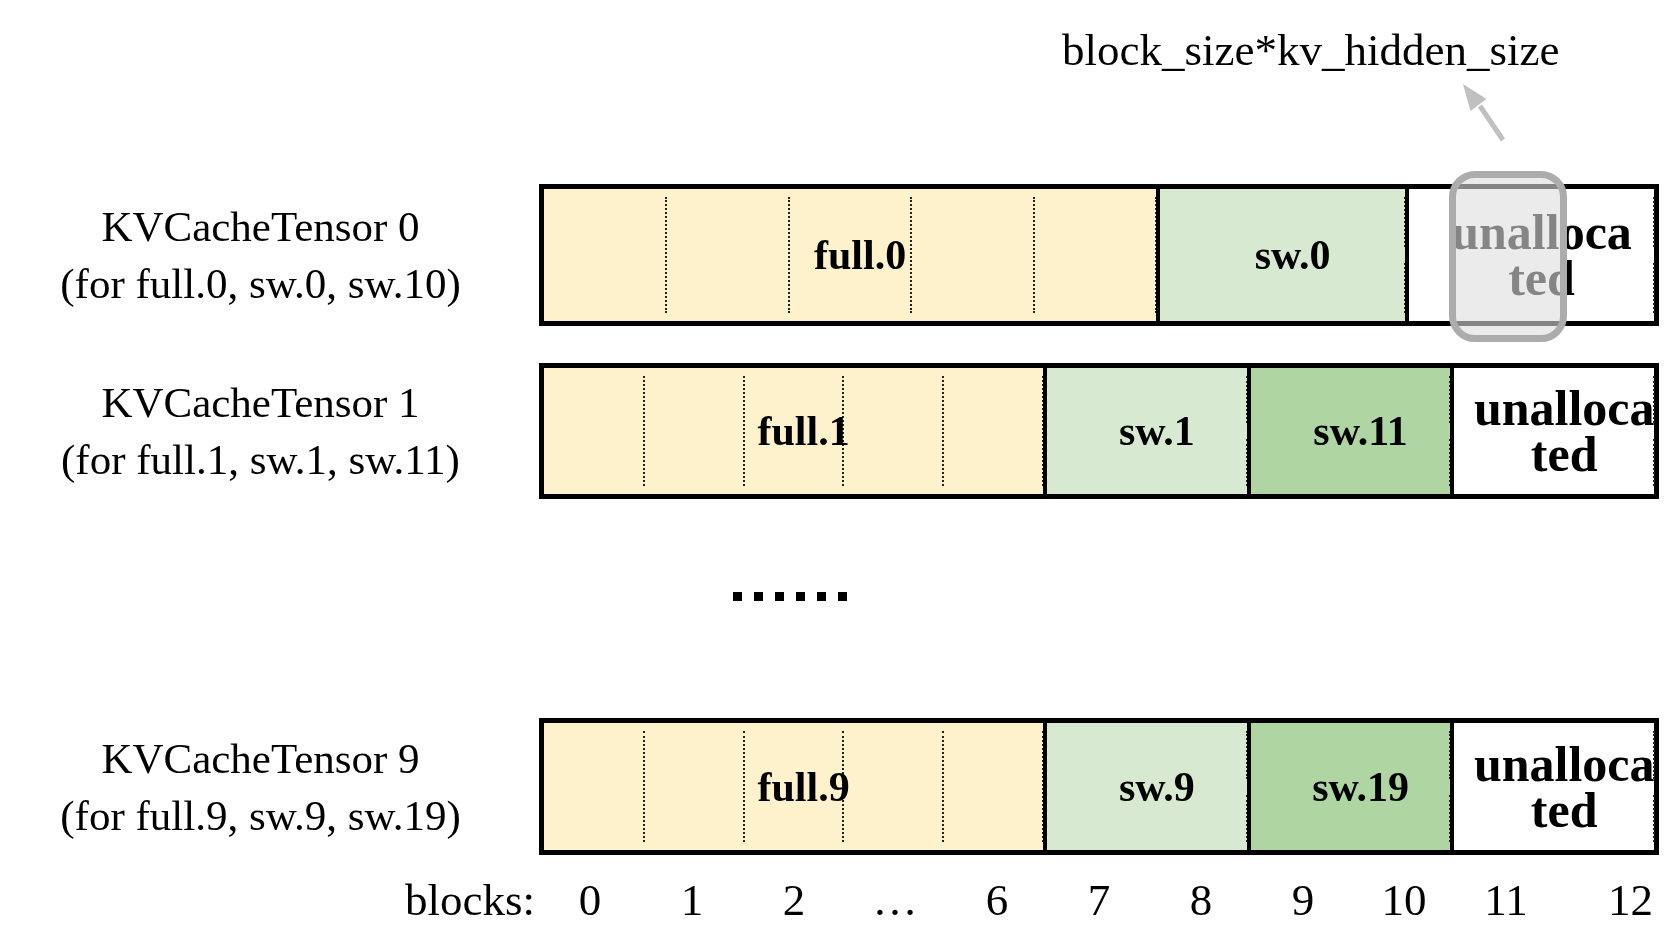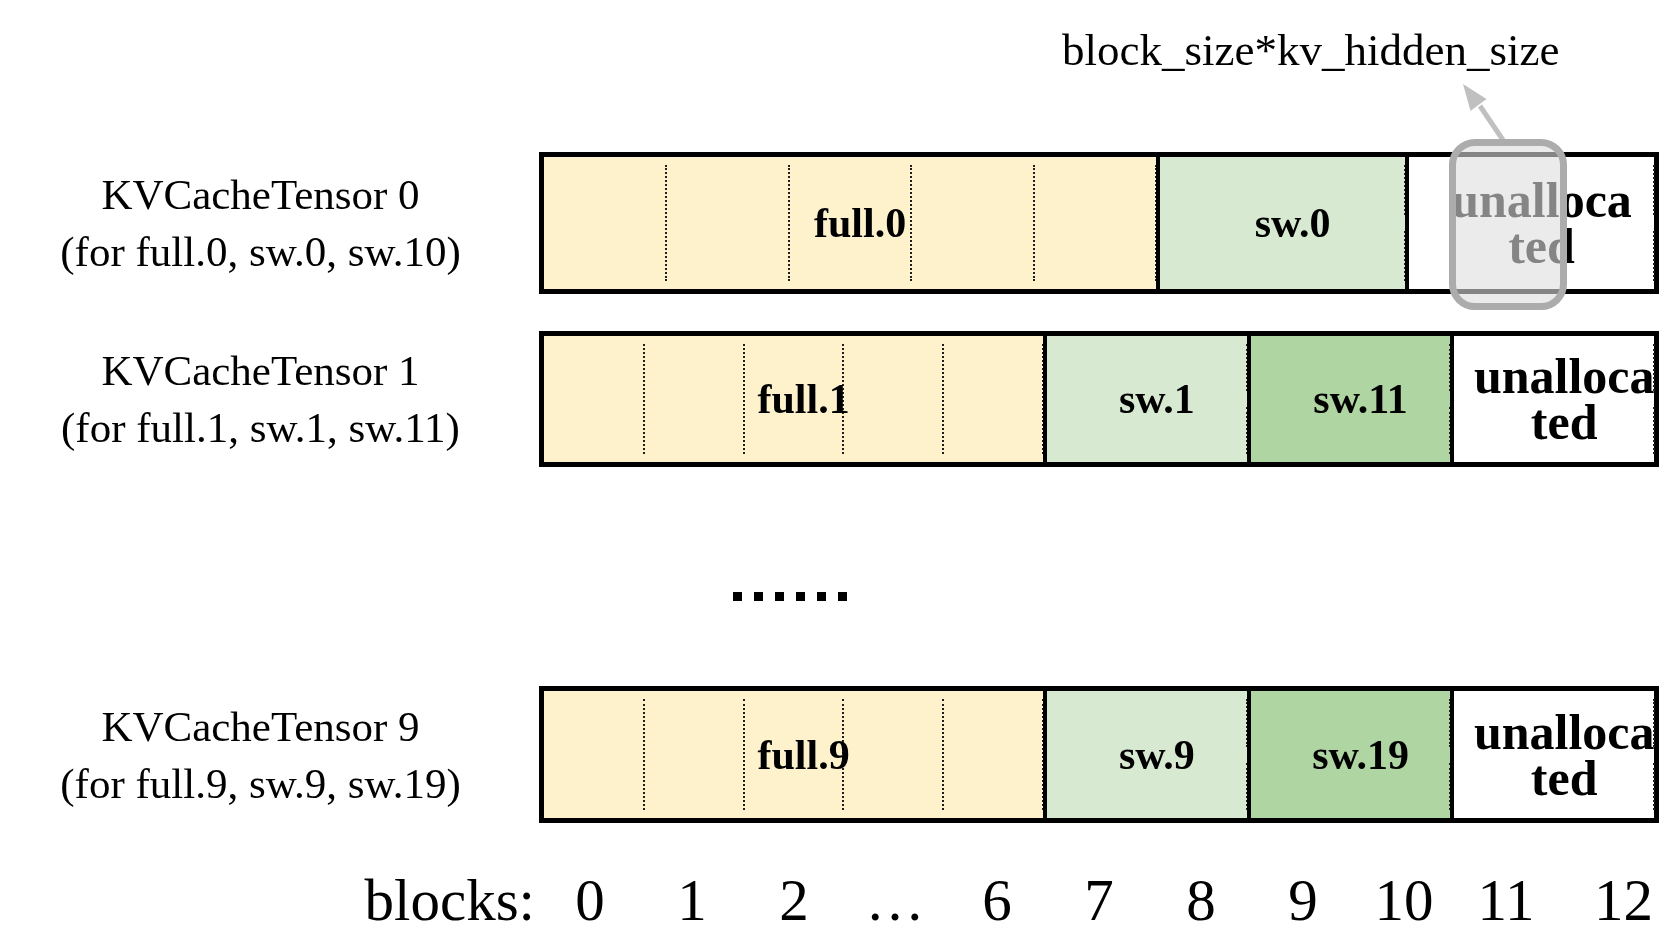--- a/index.html
+++ b/index.html
@@ -12,21 +12,21 @@
   .canvas{position:absolute;inset:0;}
 
   
   .annotation{
     position:absolute;left:1062px;top:22px;width:600px;height:56px;
     font-size:45px;line-height:56px;text-align:left;white-space:nowrap;
   }
   .arrow-svg{position:absolute;left:1435px;top:62px;width:120px;height:95px;overflow:visible;}
 
   
-  .row{position:absolute;left:0;width:1468px;}
+  .row{position:absolute;left:0;width:1468px;margin-top:32px;}
   .row-label{
     position:absolute;left:8px;top:-6px;bottom:-6px;width:505px;
     display:flex;flex-direction:column;justify-content:center;align-items:center;
     font-size:43px;line-height:57px;text-align:center;white-space:nowrap;
   }
   .bar{
     position:absolute;left:539px;top:0;bottom:0;width:1120px;
     box-sizing:border-box;border:5px solid #000;background:#fff;
     display:flex;
   }
@@ -52,21 +52,21 @@
     position:absolute;left:1449px;top:-13px;width:118px;height:171px;
     box-sizing:border-box;border:7px solid var(--highlight-border,#ACACAC);
     border-radius:26px;background:rgba(222,222,222,0.60);z-index:5;
   }
 
   
   .ellipsis{position:absolute;left:733px;top:592px;display:flex;gap:12px;}
   .ellipsis .dot{width:9px;height:9px;background:#000;}
 
   
-  .axis{position:absolute;left:0;top:875px;width:1676px;height:50px;font-size:59px;line-height:50px;}
+  .axis{position:absolute;left:0;top:875px;width:1676px;height:50px;font-size:45px;line-height:50px;}
   .axis-label{position:absolute;left:330px;width:205px;text-align:right;}
   .tick{position:absolute;width:90px;text-align:center;}
 </style>
 </head>
 <body>
 
 <div class="canvas">
 
   <div class="annotation">block_size*kv_hidden_size</div>
   <svg class="arrow-svg" viewBox="0 0 120 95">

